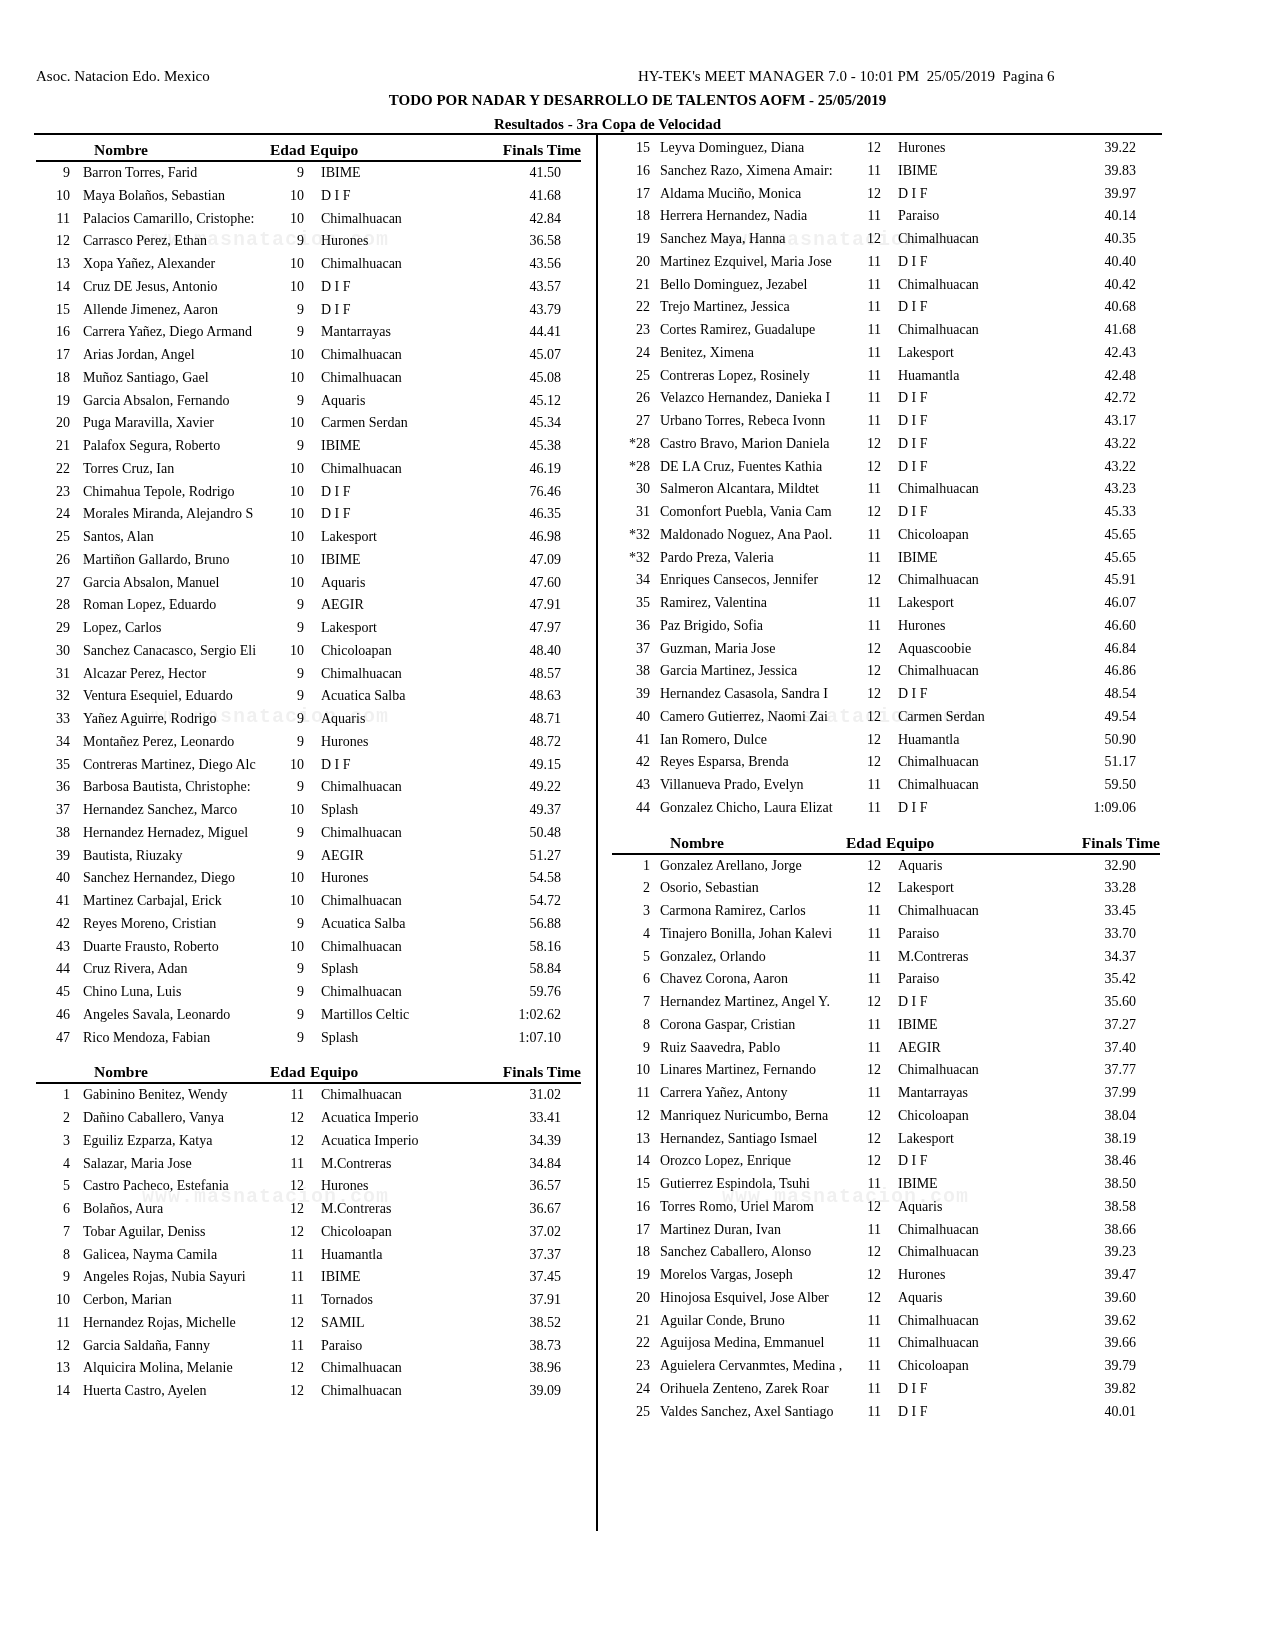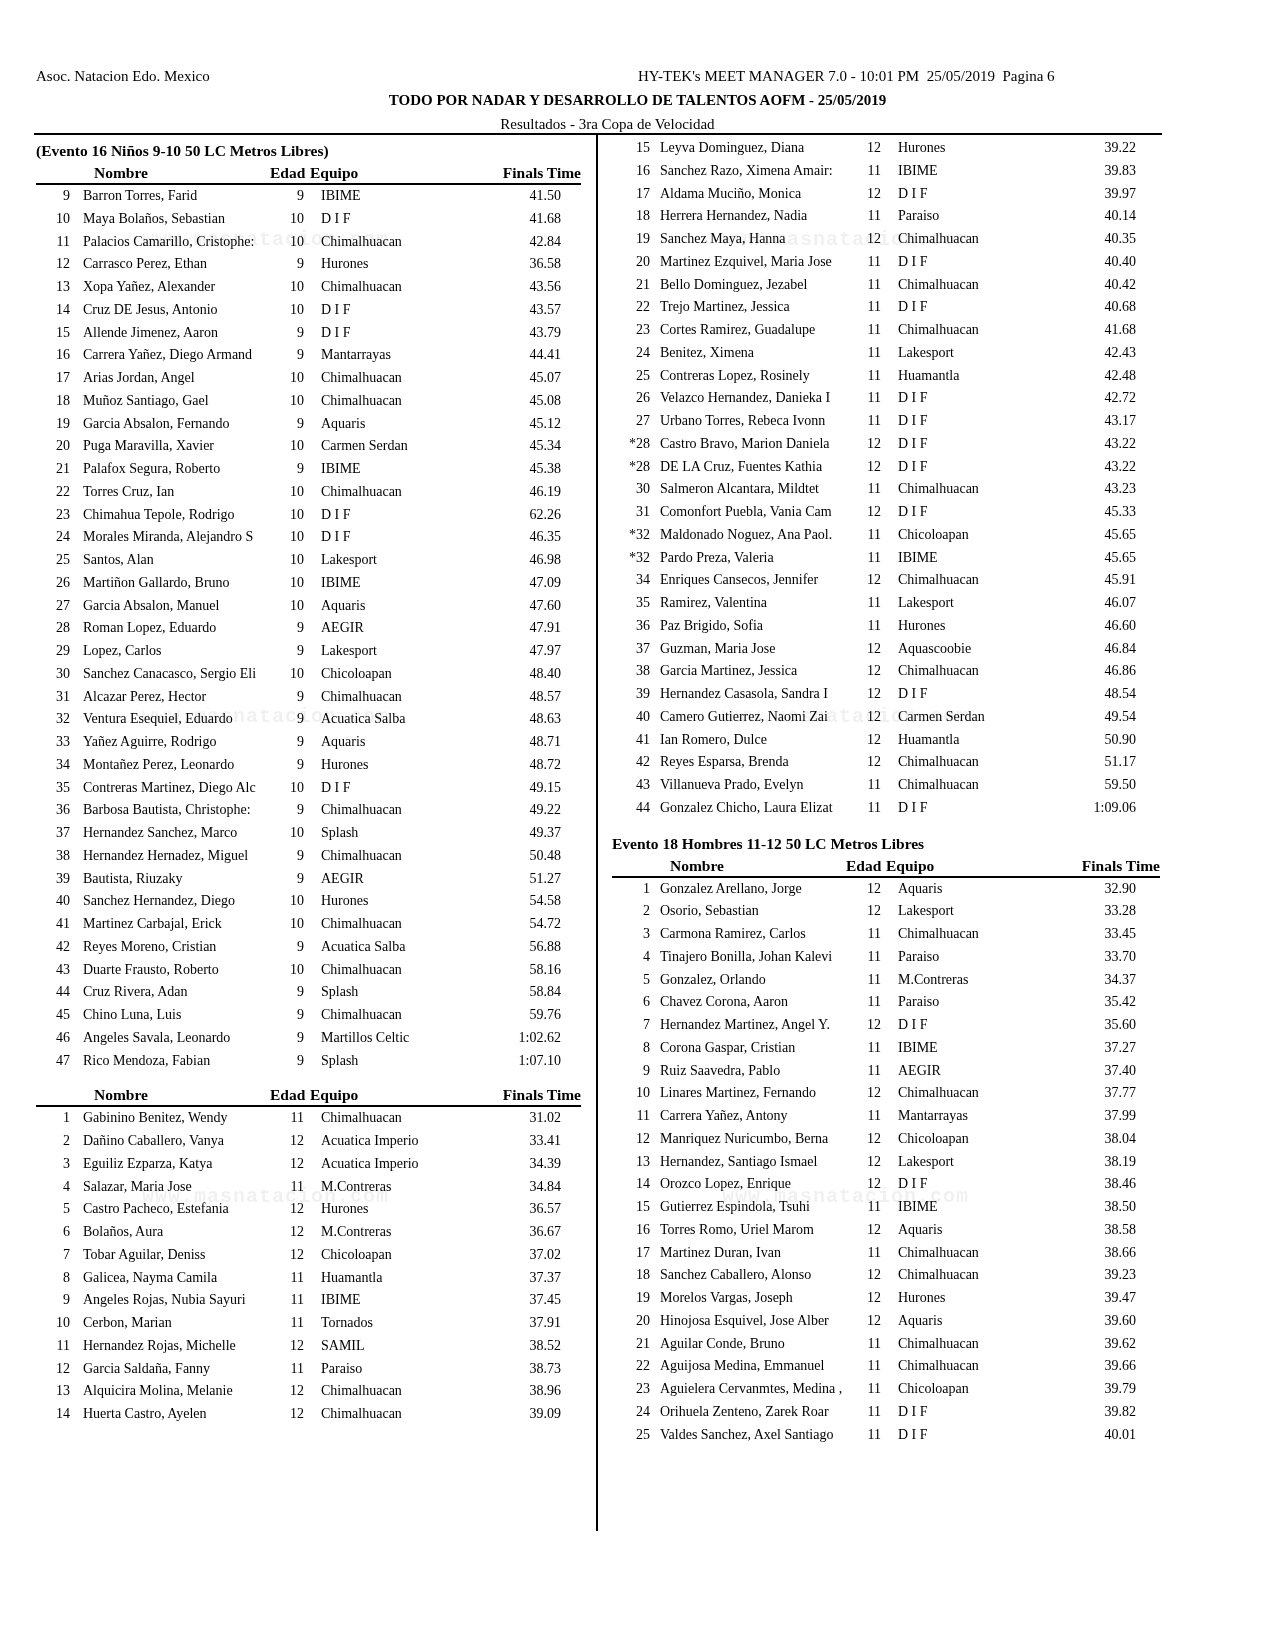--- a/index.html
+++ b/index.html
@@ -3,21 +3,21 @@
 <meta charset="utf-8">
 <style>
   html, body { margin: 0; padding: 0; background: #ffffff; }
   body { width: 1275px; height: 1650px; position: relative; overflow: hidden;
          font-family: "Liberation Serif", "DejaVu Serif", serif; color: #000; }
   .hdr-left { position: absolute; left: 36px; top: 68px; font-size: 15px; }
   .hdr-right { position: absolute; left: 638px; top: 68px; font-size: 15px; white-space: pre; text-align: right; }
   .meet-title { position: absolute; left: 0; width: 1275px; top: 92px; text-align: center;
                 font-weight: bold; font-size: 15px; }
   .meet-sub { position: absolute; left: 0; width: 1215px; top: 116px; text-align: center;
-              font-weight: normal; font-size: 15px; }
+              font-weight: bold; font-size: 15px; }
   .top-rule { position: absolute; left: 34px; width: 1128px; top: 133px; height: 2px; background: #000; }
   .col-divider { position: absolute; left: 596px; top: 134px; width: 2px; height: 1397px; background: #000; }
   .col { position: absolute; }
   .col-left { left: 36px; top: 139px; width: 545px; }
   .col-right { left: 612px; top: 137px; width: 548px; }
   .event-title { font-weight: bold; font-size: 15.5px; height: 23px; line-height: 23px; white-space: nowrap; }
   .event-gap { height: 12px; }
   .colhead { position: relative; height: 21px; border-bottom: 2px solid #000; font-weight: bold; font-size: 15.5px; }
   .colhead span { position: absolute; bottom: 0; line-height: 20px; }
   .ch-name { left: 58px; margin-top: 40px; }
@@ -43,21 +43,20 @@
 <body>
 
 <div class="hdr-left">Asoc. Natacion Edo. Mexico</div>
 <div class="hdr-right">HY-TEK's MEET MANAGER 7.0 - 10:01 PM  25/05/2019  Pagina 6</div>
 <div class="meet-title">TODO POR NADAR Y DESARROLLO DE TALENTOS AOFM - 25/05/2019</div>
 <div class="meet-sub">Resultados - 3ra Copa de Velocidad</div>
 <div class="top-rule"></div>
 <div class="col-divider"></div>
 
 <div class="col col-left" id="col-left">
-    <div class="event-title">(Evento 16  Niños 9-10 50 LC Metros Libres)</div>
     <div class="colhead">
       <span class="ch-name">Nombre</span>
       <span class="ch-age">Edad</span>
       <span class="ch-team">Equipo</span>
       <span class="ch-time">Finals Time</span>
     </div>
     <div class="row">
       <span class="c-place">9</span>
       <span class="c-name">Barron Torres, Farid</span>
       <span class="c-age">9</span>
@@ -153,21 +152,21 @@
       <span class="c-name">Torres Cruz, Ian</span>
       <span class="c-age">10</span>
       <span class="c-team">Chimalhuacan</span>
       <span class="c-time">46.19</span>
     </div>
     <div class="row">
       <span class="c-place">23</span>
       <span class="c-name">Chimahua Tepole, Rodrigo</span>
       <span class="c-age">10</span>
       <span class="c-team">D I F</span>
-      <span class="c-time">62.26</span>
+      <span class="c-time">76.46</span>
     </div>
     <div class="row">
       <span class="c-place">24</span>
       <span class="c-name">Morales Miranda, Alejandro S</span>
       <span class="c-age">10</span>
       <span class="c-team">D I F</span>
       <span class="c-time">46.35</span>
     </div>
     <div class="row">
       <span class="c-place">25</span>
@@ -641,21 +640,20 @@
       <span class="c-time">59.50</span>
     </div>
     <div class="row">
       <span class="c-place">44</span>
       <span class="c-name">Gonzalez Chicho, Laura Elizat</span>
       <span class="c-age">11</span>
       <span class="c-team">D I F</span>
       <span class="c-time">1:09.06</span>
     </div>
     <div class="event-gap"></div>
-    <div class="event-title">Evento 18  Hombres 11-12 50 LC Metros Libres</div>
     <div class="colhead">
       <span class="ch-name">Nombre</span>
       <span class="ch-age">Edad</span>
       <span class="ch-team">Equipo</span>
       <span class="ch-time">Finals Time</span>
     </div>
     <div class="row">
       <span class="c-place">1</span>
       <span class="c-name">Gonzalez Arellano, Jorge</span>
       <span class="c-age">12</span>

